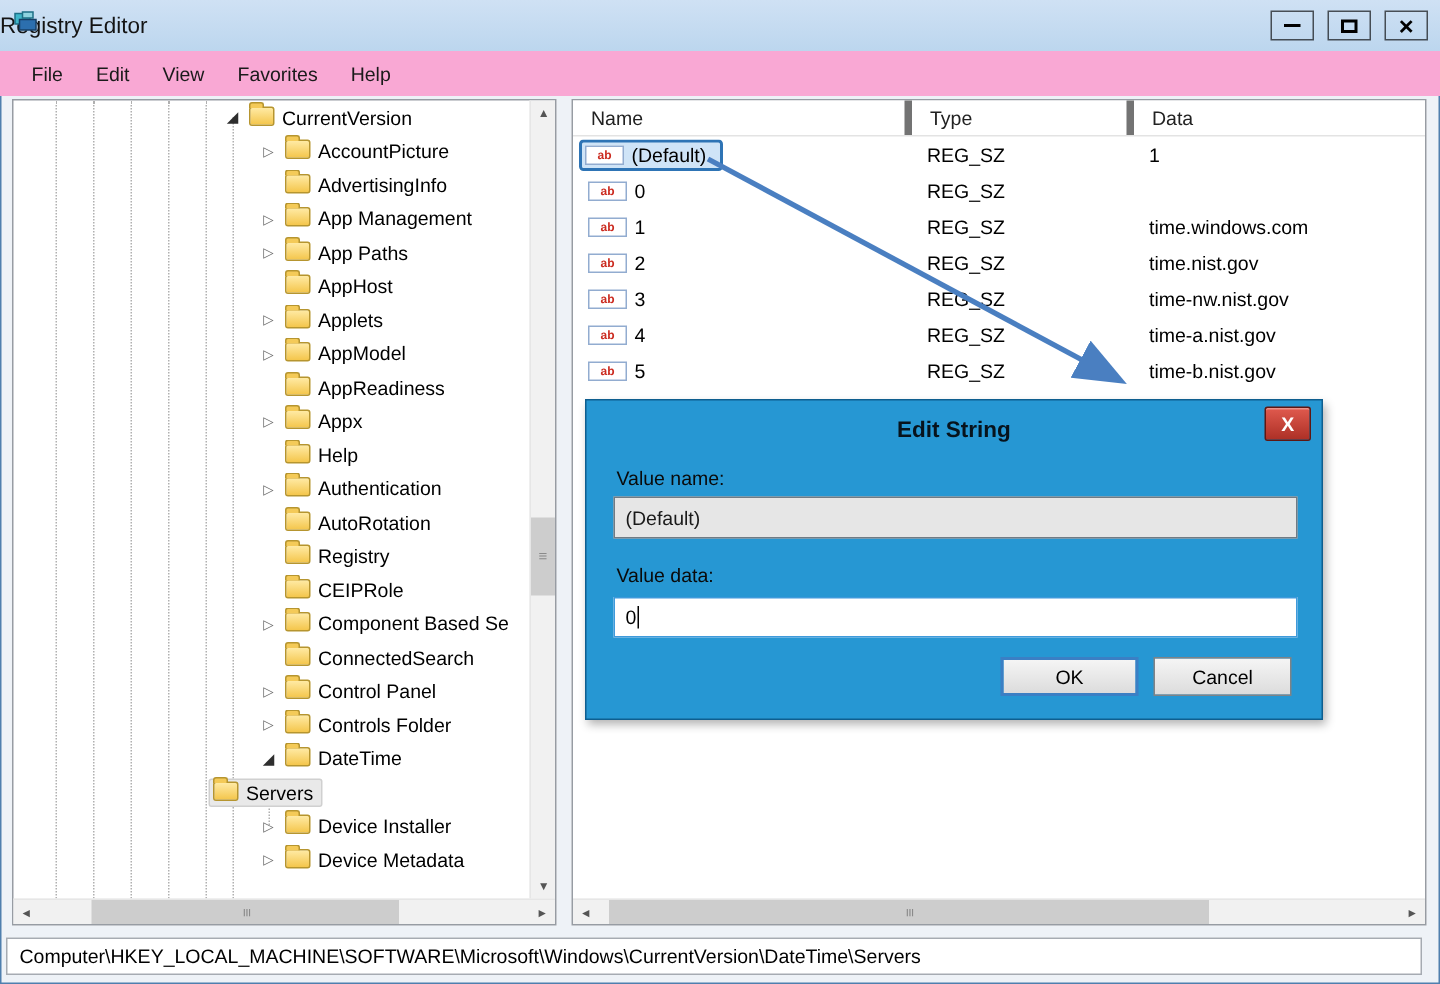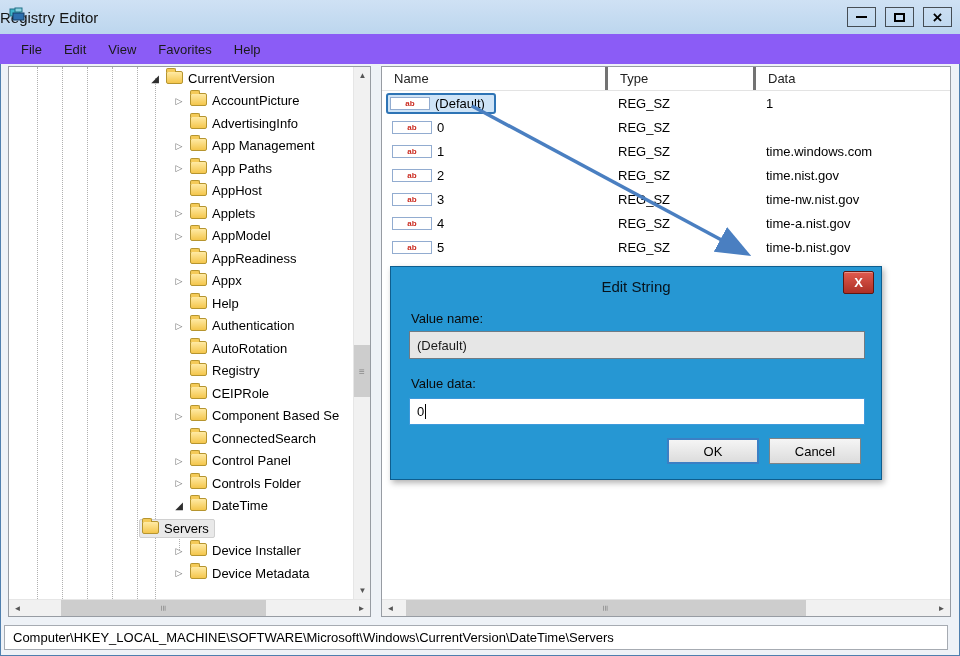--- a/index.html
+++ b/index.html
@@ -12,21 +12,21 @@
   #win-icon{margin-left:9px;z-index:2}
   #title{position:absolute;left:0;right:0;font-size:15px;color:#141414}
   #win-buttons{position:absolute;right:8px;top:7px;display:flex;gap:9px;z-index:2}
   .win-btn{width:29px;height:20px;border:1px solid rgba(0,0,0,.65);display:flex;
            align-items:center;justify-content:center;background:transparent;cursor:default}
   .glyph-min{width:11px;height:2px;background:#000}
   .glyph-max{width:11px;height:9px;border:2px solid #000}
   .glyph-close{font-size:17px;font-weight:700;line-height:1;color:#000}
   
   #menubar{position:absolute;top:34px;left:0;right:0;height:30px;display:flex;
-           align-items:center;padding-left:10px;background:#8b5cf6;font-size:13px}
+           align-items:center;padding-left:10px;background:#f9a8d4;font-size:13px}
   .menu-item{padding:0 11px;height:100%;display:flex;align-items:center;color:#1a1a1a}
   
   .pane{position:absolute;background:#fff;border:1px solid #979ca3}
   #left-pane{left:8px;top:66px;width:363px;height:551px}
   #right-pane{left:381px;top:66px;width:570px;height:551px}
   
   #tree-viewport{position:absolute;left:0;top:0;right:17px;bottom:17px;overflow:hidden}
   .guide{position:absolute;width:0;border-left:1px dotted #b0b0b0;top:0;bottom:0}
   .tree-row{position:relative;display:flex;align-items:center;height:22.5px;
             white-space:nowrap;font-size:13px;color:#000}
@@ -36,29 +36,29 @@
   .node{display:flex;align-items:flex-start;padding:1px 5px 1px 2px;border:1px solid transparent;border-radius:2px}
   .node.sel{background:#e9e9e9;border-color:#d0d0d0}
   .folder-icon{position:relative;width:17px;height:13px;flex:none;
                background:linear-gradient(#ffeaa4,#f4c64c);border:1px solid #b6952f;border-radius:2px}
   .folder-icon::before{content:"";position:absolute;top:-4px;left:-1px;width:8px;height:3px;
                background:#f4ca58;border:1px solid #b6952f;border-bottom:none;border-radius:2px 2px 0 0}
   .tree-label{margin-left:5px}
   
   #list-header{position:absolute;top:0;left:0;right:0;height:24px;display:flex;
                background:#fff;border-bottom:1px solid #e3e3e3;font-size:13px;color:#222}
-  .hdr-cell{display:flex;align-items:center;padding-left:12px;border-right:3px solid #737373}
+  .hdr-cell{display:flex;align-items:center;padding-left:12px;border-right:5px solid #737373}
   .hdr-name{width:226px}.hdr-type{width:148px}.hdr-data{flex:1;border-right:none}
   #list-rows{position:absolute;top:24px;left:0;right:0;bottom:17px;overflow:hidden}
   .list-row{display:flex;height:24px;align-items:center;font-size:13px;color:#000}
   .name-cell{width:226px;flex:none;display:flex;align-items:center;overflow:hidden}
   .name-wrap{display:flex;align-items:center;margin-left:8px;padding:2px 6px 2px 2px}
   .name-wrap.annot{border:2px solid #2e74b5;border-radius:3px;background:#cfe4f7;
                    margin-left:4px;padding:1px 9px 1px 2px}
-  .val-icon{width:40px;height:13px;border:1px solid #92acd0;background:#fff;color:#cb2b20;
+  .val-icon{width:26px;height:13px;border:1px solid #92acd0;background:#fff;color:#cb2b20;
             font-size:8px;font-weight:700;display:flex;align-items:center;justify-content:center;flex:none}
   .val-name{margin-left:5px}
   .type-cell{width:148px;flex:none;padding-left:10px}
   .data-cell{flex:1;padding-left:10px}
   
   .scrollbar{position:absolute;background:#f1f1f1}
   #tree-vscroll{top:0;right:0;width:17px;bottom:17px;border-left:1px solid #e6e6e6}
   .sb-btn{position:absolute;width:17px;height:17px;display:flex;align-items:center;
           justify-content:center;font-size:8px;color:#555}
   #tree-vscroll .up{top:0;left:0}#tree-vscroll .down{bottom:0;left:0}
@@ -71,21 +71,21 @@
   #list-hthumb{top:0;bottom:0;left:24px;width:400px}
   .grip-h{display:inline-block;transform:rotate(90deg)}
   
   #statusbar{position:absolute;left:4px;top:625px;width:944px;height:25px;background:#fff;
              border:1px solid #a6abb2;display:flex;align-items:center;padding-left:8px;
              font-size:13px;color:#000;white-space:nowrap;overflow:hidden}
   
   #dialog{position:absolute;left:390px;top:266px;width:492px;height:214px;background:#2697d3;
           border:1px solid #0e5e8f;z-index:10;box-shadow:2px 3px 6px rgba(0,0,0,.3)}
   #dlg-title{position:absolute;top:11px;left:0;right:0;text-align:center;font-size:15px;
-             font-weight:400;color:#07131c}
+             font-weight:700;color:#07131c}
   #dlg-close{position:absolute;top:4px;right:7px;width:31px;height:23px;
              background:linear-gradient(#e05a4e,#ad3026);border:1px solid #5e1712;color:#fff;
              font-weight:700;font-size:13px;display:flex;align-items:center;justify-content:center;
              border-radius:2px;box-shadow:inset 0 1px 0 rgba(255,255,255,.35)}
   .dlg-label{position:absolute;left:20px;font-size:13px;color:#0a0a0a}
   #lbl-name{top:44px}
   #lbl-data{top:109px}
   .dlg-input{position:absolute;left:18px;width:456px;font-size:13px;display:flex;
              align-items:center;padding-left:7px}
   #input-name{top:64px;height:28px;background:#e6e6e6;border:1px solid #707b84;color:#1a1a1a}

